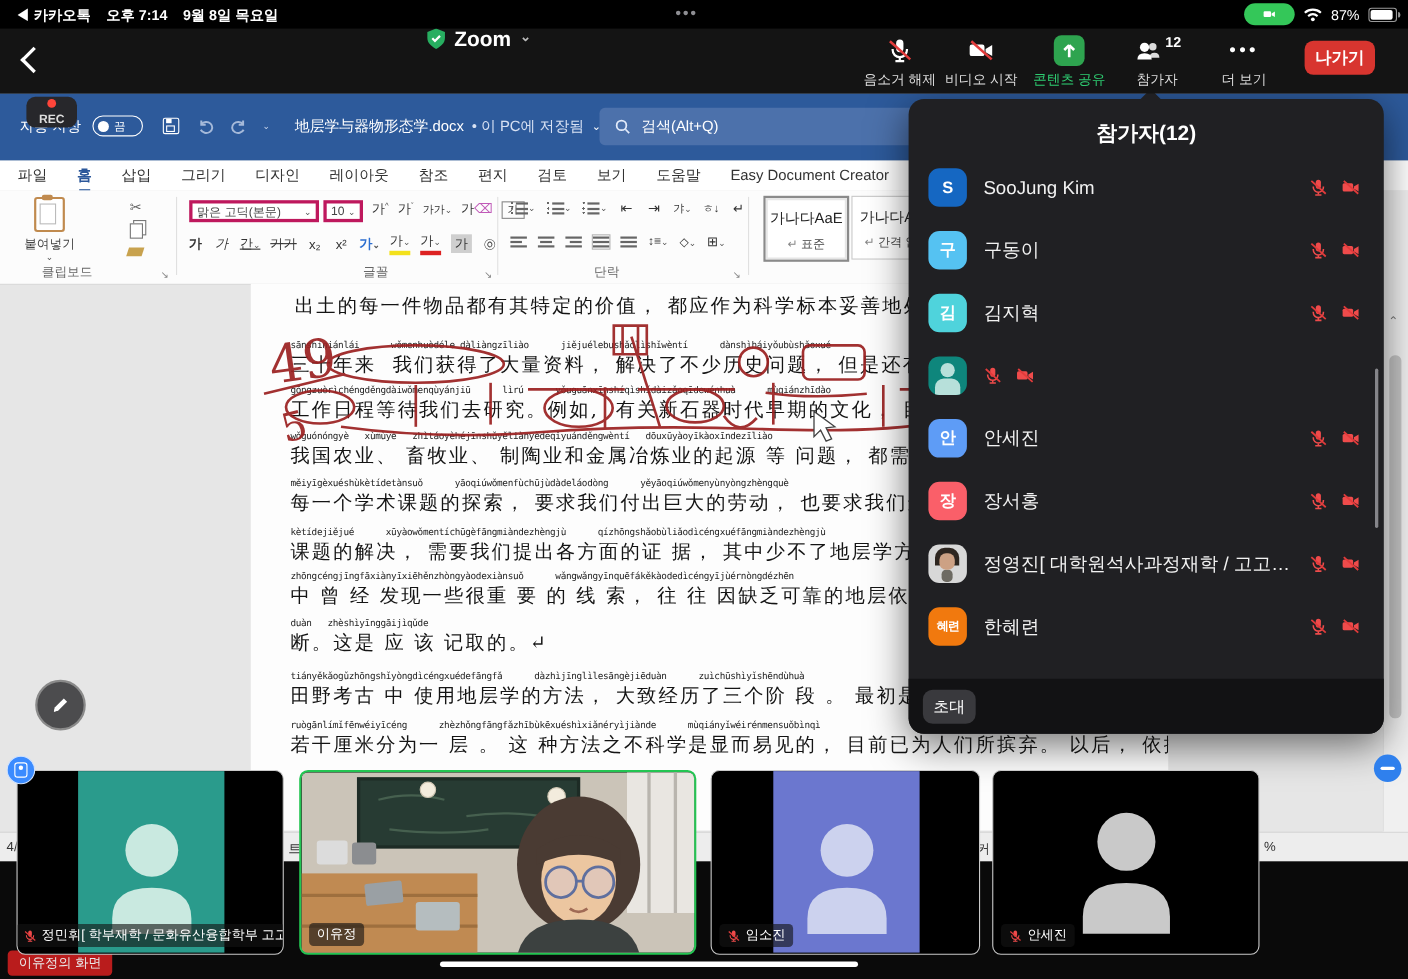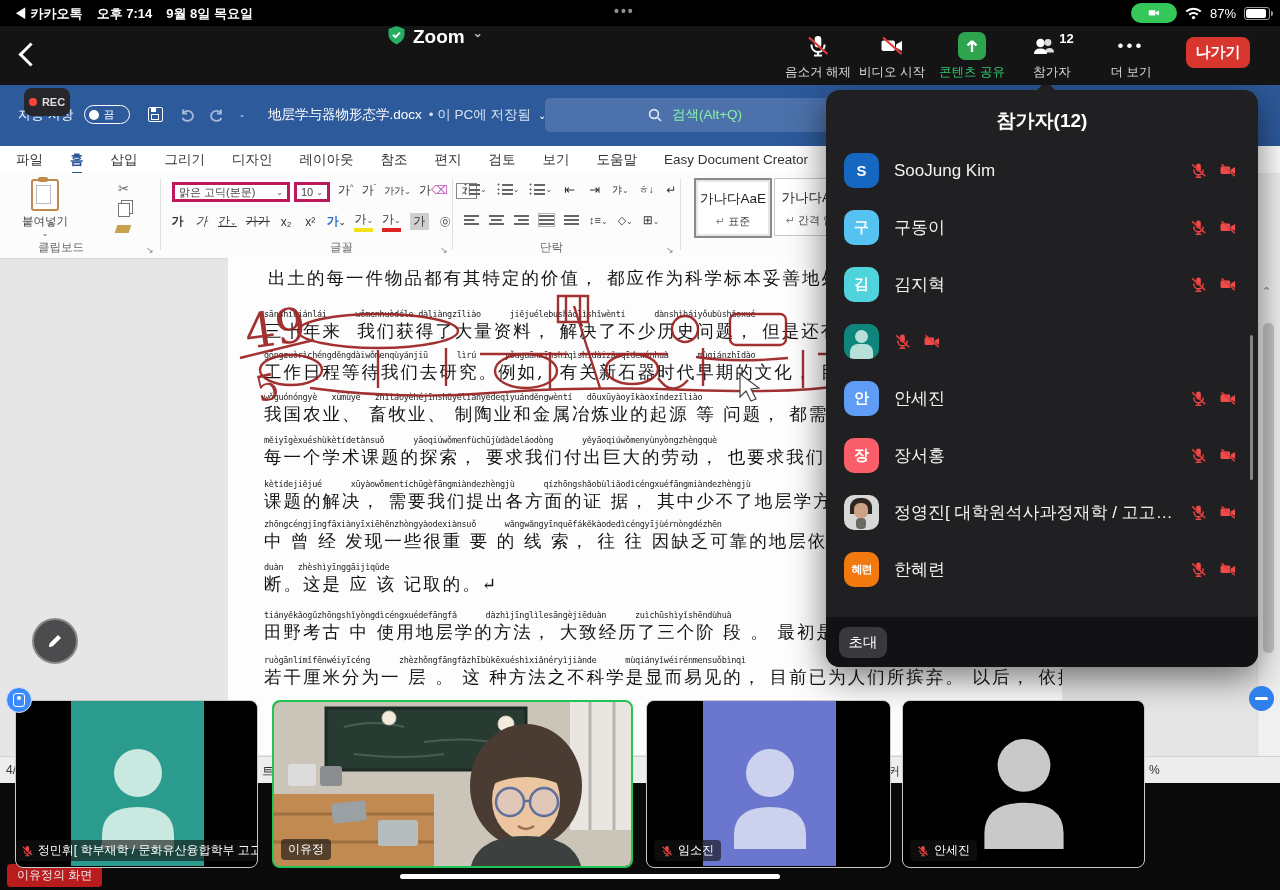--- a/index.html
+++ b/index.html
@@ -32,21 +32,21 @@
   
   #wordwin{left:0;top:85px;width:1280px;height:698px;background:#e6e6e6;z-index:5;}
   #titlebar{position:absolute;left:0;top:0;width:1280px;height:61px;background:#2d5a9b;color:#fff;}
   .togglepill{width:46px;height:19px;border:1.5px solid #fff;border-radius:10px;display:flex;align-items:center;gap:5px;padding:0 4px;box-sizing:border-box;}
   .togglepill .dot{width:10px;height:10px;border-radius:50%;background:#fff;}
   .togglepill .st{font-size:10.5px;}
   .ic-save{width:13px;height:13px;border:1.6px solid #fff;border-radius:2px;position:relative;}
   .ic-save::before{content:"";position:absolute;left:2.5px;top:0;width:5px;height:4px;background:#fff;}
   .ic-save::after{content:"";position:absolute;left:2px;bottom:1px;width:6.5px;height:4.5px;border:1.4px solid #fff;}
   #searchbox{position:absolute;left:545px;top:13px;width:300px;height:34px;background:#4c71ab;border-radius:5px;
-    display:flex;align-items:center;gap:10px;padding:0 14px;box-sizing:border-box;color:#86efac;font-size:13.5px;justify-content:center;}
+    display:flex;align-items:center;gap:10px;padding:0 14px;box-sizing:border-box;color:#ffffff;font-size:13.5px;}
   
   #tabsrow{position:absolute;left:0;top:61px;width:1280px;height:27px;background:#fff;display:flex;align-items:center;gap:27px;padding-left:16px;font-size:13.5px;color:#333;}
   .wtab{cursor:pointer;white-space:nowrap;}
   .wtab.active{color:#2b579a;font-weight:bold;position:relative;}
   .wtab.active::after{content:"";position:absolute;left:2px;right:2px;bottom:-6px;height:3px;background:#2b579a;}
   
   #ribbon{position:absolute;left:0;top:88px;width:1280px;height:85px;background:#fcfcfc;border-bottom:1px solid #d8d8d8;font-size:11px;color:#444;}
   .rsep{position:absolute;top:6px;bottom:8px;width:1px;background:#e0e0e0;}
   .glabel{position:absolute;bottom:3px;font-size:11.5px;color:#666;}
   .launch{position:absolute;bottom:3px;font-size:9px;color:#888;cursor:pointer;}
@@ -76,21 +76,21 @@
   
   #page{position:absolute;left:228px;top:173px;width:834px;height:497px;background:#fdfdfd;overflow:hidden;}
   .docline{position:absolute;left:36px;white-space:pre;}
   .py{font-family:"DejaVu Sans Mono",monospace;font-size:8.5px;color:#1c1c1c;letter-spacing:-0.3px;}
   .hz{font-family:"DejaVu Serif",serif;font-size:17.5px;color:#141414;letter-spacing:2px;margin-top:0px;}
   #annot{position:absolute;left:228px;top:173px;z-index:3;pointer-events:none;}
   #wstatus{position:absolute;left:0;top:671px;width:1280px;height:27px;background:#ededed;border-top:1px solid #d2d2d2;font-size:12px;color:#333;}
   
   #rsliver{position:absolute;right:0;top:88px;width:22px;height:583px;background:#f0f0f0;border-left:1px solid #ddd;}
   
-  #recbadge{left:24px;top:88px;width:46px;height:28px;background:#27272b;border-radius:8px;display:flex;align-items:center;justify-content:center;gap:5px;z-index:35;}
+  #recbadge{left:24px;top:88px;width:46px;height:28px;background:#27272b;border-radius:8px;display:flex;align-items:center;justify-content:center;gap:5px;z-index:35;flex-direction:column;}
   #recbadge .rdot{width:8px;height:8px;border-radius:50%;background:#ff453a;}
   #recbadge span{color:#ddd;font-size:11px;font-weight:bold;}
   
   #pencilbtn{left:32px;top:618px;width:42px;height:42px;border-radius:50%;background:#4c4c4e;border:2px solid #8a8a8a;z-index:26;
     display:flex;align-items:center;justify-content:center;cursor:pointer;}
   
   #panel{left:826px;top:90px;width:432px;height:577px;background:#202023;border-radius:14px;z-index:20;box-shadow:0 10px 36px rgba(0,0,0,.55);}
   #panelnotch{position:absolute;left:210px;top:-9px;width:0;height:0;border-left:10px solid transparent;border-right:10px solid transparent;border-bottom:10px solid #202023;}
   #paneltitle{position:absolute;top:18px;left:0;width:100%;text-align:center;color:#fff;font-size:19px;font-weight:bold;}
   .plist{position:absolute;left:18px;right:20px;top:52px;}

